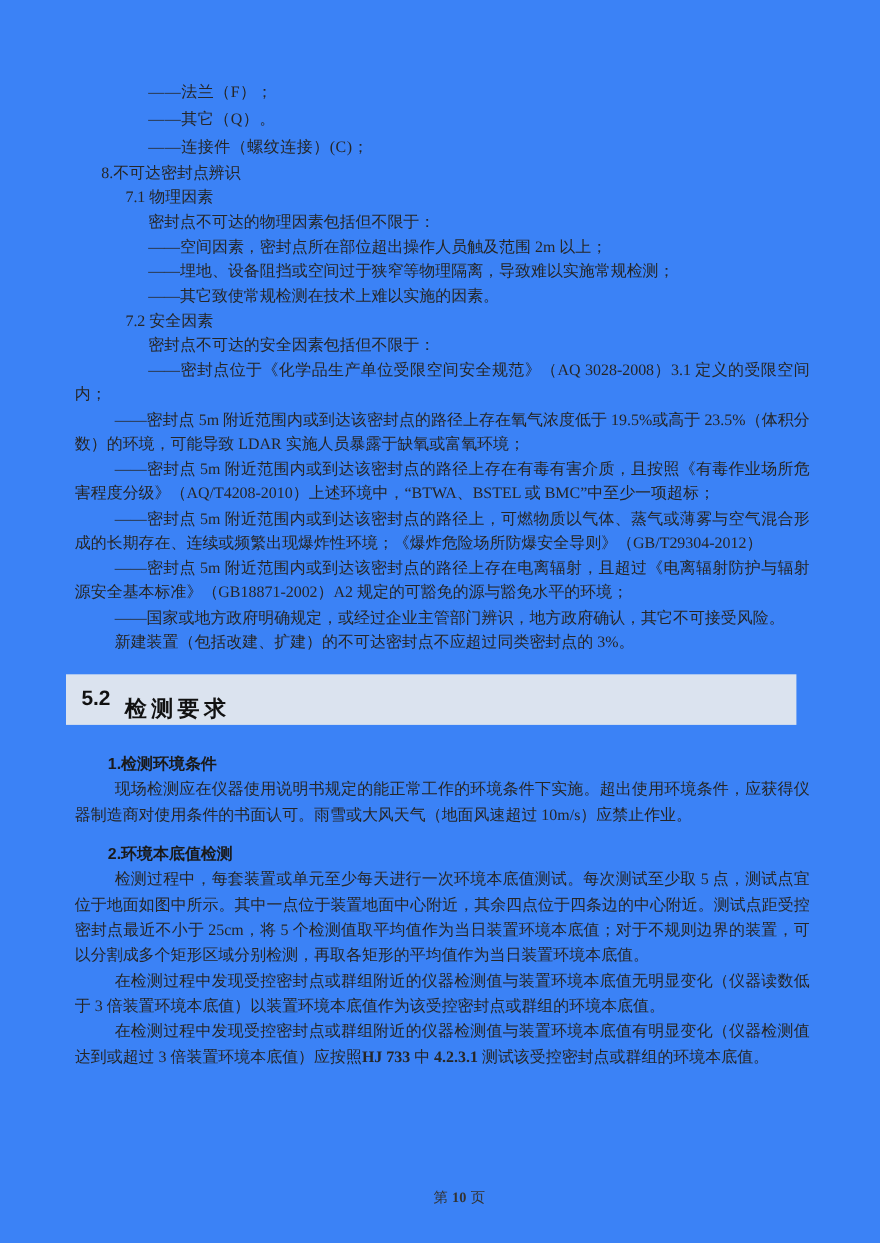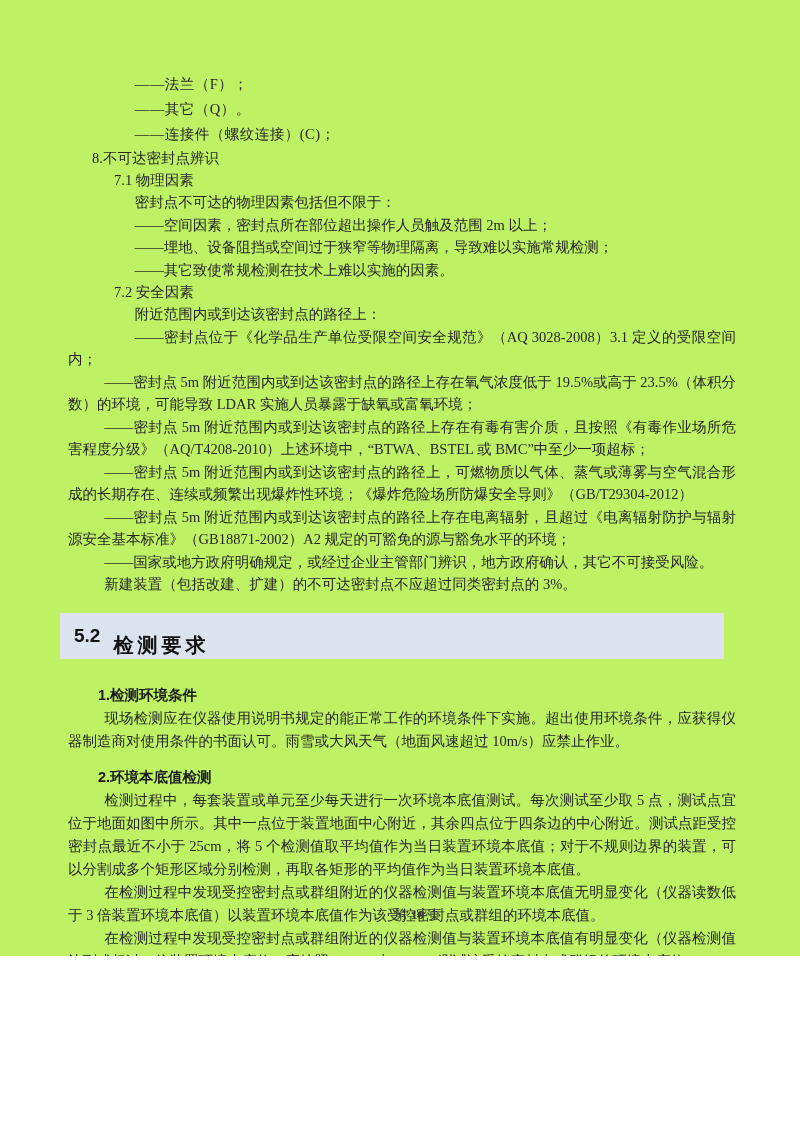--- a/index.html
+++ b/index.html
@@ -3,22 +3,22 @@
 <meta charset="utf-8">
 <style>
   html, body {
     margin: 0;
     padding: 0;
     background: #ffffff;
   }
   .page {
     position: relative;
     width: 800px;
-    height: 956px;
-    background: #bef264;
+    height: 1130px;
+    background: #3b82f6;
     overflow: hidden;
     font-family: "Liberation Serif", "DejaVu Serif", serif;
     color: #262626;
   }
   .content {
     padding: 72px 64px 0 68px;
     font-size: 14.5px;
     line-height: 23px;
     text-align: justify;
   }
@@ -108,21 +108,21 @@
 
     <p class="h7">8.不可达密封点辨识</p>
 
     <p class="h7sub">7.1 物理因素</p>
     <p class="para ind-lg">密封点不可达的物理因素包括但不限于：</p>
     <p class="para ind-lg">——空间因素，密封点所在部位超出操作人员触及范围 2m 以上；</p>
     <p class="para ind-lg">——埋地、设备阻挡或空间过于狭窄等物理隔离，导致难以实施常规检测；</p>
     <p class="para ind-lg">——其它致使常规检测在技术上难以实施的因素。</p>
 
     <p class="h7sub">7.2 安全因素</p>
-    <p class="para ind-lg">附近范围内或到达该密封点的路径上：</p>
+    <p class="para ind-lg">密封点不可达的安全因素包括但不限于：</p>
     <p class="para ind-lg">——密封点位于《化学品生产单位受限空间安全规范》（AQ 3028-2008）3.1 定义的受限空间内；</p>
     <p class="para ind-md">——密封点 5m 附近范围内或到达该密封点的路径上存在氧气浓度低于 19.5%或高于 23.5%（体积分数）的环境，可能导致 LDAR 实施人员暴露于缺氧或富氧环境；</p>
     <p class="para ind-md">——密封点 5m 附近范围内或到达该密封点的路径上存在有毒有害介质，且按照《有毒作业场所危害程度分级》（AQ/T4208-2010）上述环境中，“BTWA、BSTEL 或 BMC”中至少一项超标；</p>
     <p class="para ind-md">——密封点 5m 附近范围内或到达该密封点的路径上，可燃物质以气体、蒸气或薄雾与空气混合形成的长期存在、连续或频繁出现爆炸性环境；《爆炸危险场所防爆安全导则》（GB/T29304-2012）</p>
     <p class="para ind-md">——密封点 5m 附近范围内或到达该密封点的路径上存在电离辐射，且超过《电离辐射防护与辐射源安全基本标准》（GB18871-2002）A2 规定的可豁免的源与豁免水平的环境；</p>
     <p class="para ind-md">——国家或地方政府明确规定，或经过企业主管部门辨识，地方政府确认，其它不可接受风险。</p>
 
     <p class="para ind-md">新建装置（包括改建、扩建）的不可达密封点不应超过同类密封点的 3%。</p>
 
     <div class="band">

